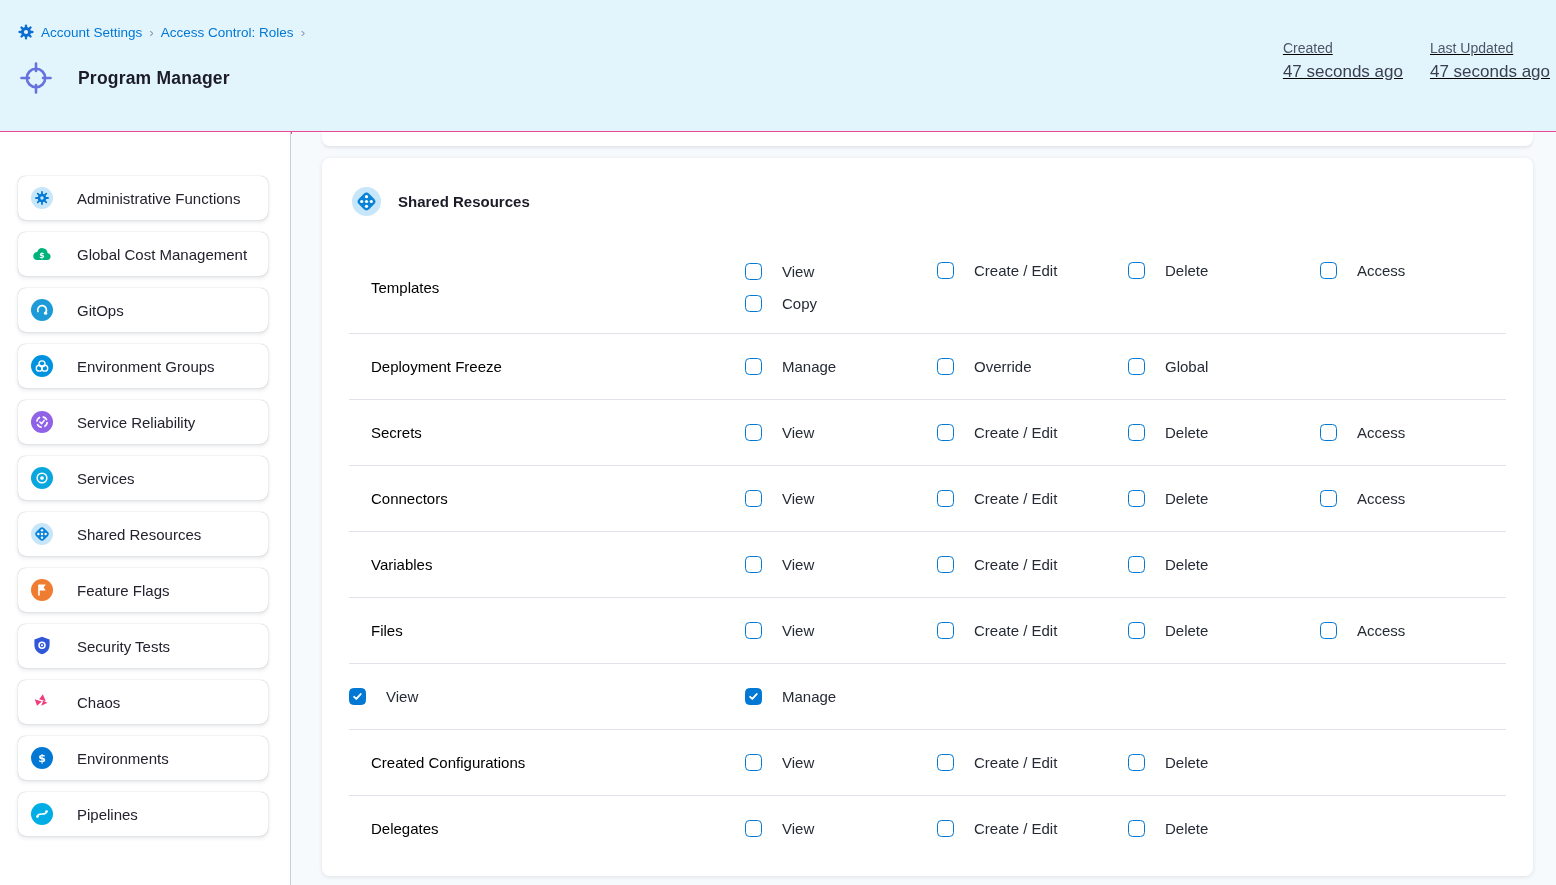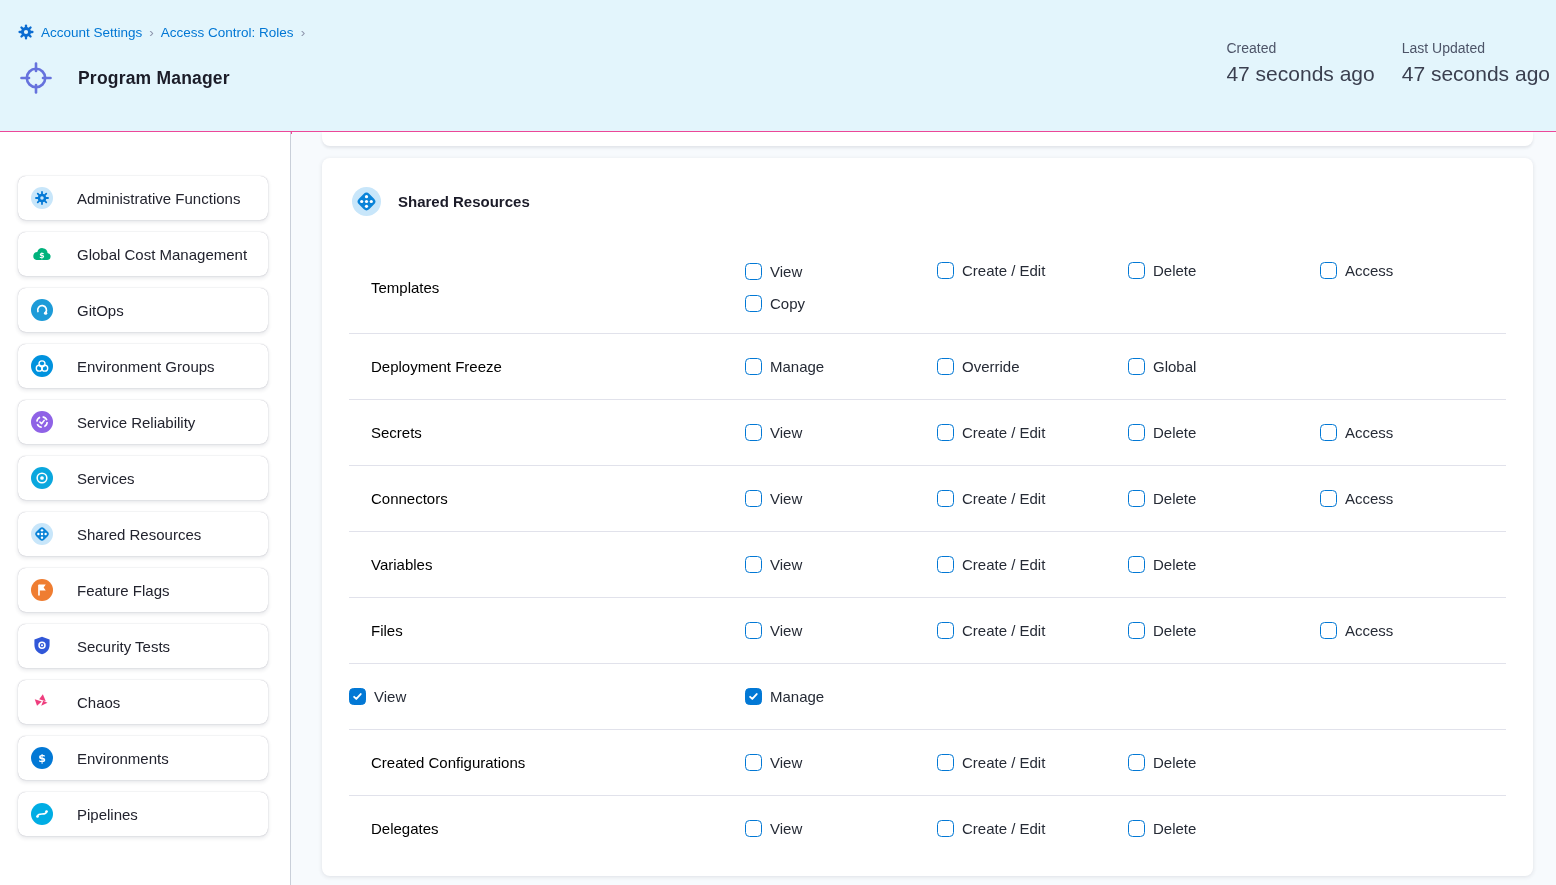--- a/index.html
+++ b/index.html
@@ -10,24 +10,24 @@
   .topbar{position:absolute;left:0;top:0;width:1556px;height:131px;
           background:#e3f5fc;border-bottom:3px solid #ec4899;}
   .breadcrumb{position:absolute;left:18px;top:24px;display:flex;align-items:center;gap:7px;
               font-size:13.5px;font-weight:500;}
   .breadcrumb .bc-gear{width:16px;height:16px;display:flex;}
   .crumb{color:#0277d4;cursor:pointer;}
   .crumb-sep{color:#8d94ab;font-size:13.5px;}
   .title-row{position:absolute;left:14px;top:56px;display:flex;align-items:center;gap:20px;}
   .title-icon{width:44px;height:44px;display:flex;}
   .page-title{font-size:17.5px;font-weight:600;color:#1b1c28;letter-spacing:.2px;}
-  .meta{position:absolute;right:6px;top:40px;display:flex;align-items:flex-start;gap:13px;}
+  .meta{position:absolute;right:6px;top:40px;display:flex;align-items:flex-start;gap:13px;text-decoration:underline;}
   .meta-col{display:flex;flex-direction:column;gap:6px;}
   .meta-label{font-size:14px;color:#4d5468;}
-  .meta-value{font-size:21px;color:#3a3f4f;}
+  .meta-value{font-size:17px;color:#3a3f4f;}
   .meta-divider{width:1px;background:#aab0c3;}
 
   
   .sidebar{position:absolute;left:0;top:132px;bottom:0;width:291px;background:#ffffff;
            border-right:1px solid #c9cfd9;box-sizing:border-box;}
   .side-list{padding:44px 0 0 18px;}
   .side-item{width:250px;height:44px;border-radius:8px;background:#fff;box-sizing:border-box;
              box-shadow:0 0 1px rgba(25,30,60,.35),0 2px 4px rgba(25,30,60,.12);
              display:flex;align-items:center;gap:24px;padding-left:13px;margin-bottom:12px;cursor:pointer;}
   .side-icon{width:22px;height:22px;flex:none;display:flex;}
@@ -46,21 +46,21 @@
   .section-title{font-size:15px;font-weight:700;color:#1b1b28;}
 
   .perm-table{margin-top:26px;padding:0 27px;}
   .perm-row{display:grid;grid-template-columns:396px 192px 191px 192px 1fr;
             align-items:center;min-height:65px;border-bottom:1px solid #e1e2eb;}
   .perm-row:last-child{border-bottom:none;}
   .perm-row.tall{min-height:91px;}
   .row-label{padding-left:22px;font-size:15px;color:#000000;}
   .perm-cell{display:flex;flex-direction:column;gap:15px;}
   .perm-row.tall .perm-cell.single{align-self:start;margin-top:20px;}
-  .perm-item{display:flex;align-items:center;gap:8px;cursor:pointer;text-align:center;}
+  .perm-item{display:flex;align-items:center;gap:20px;cursor:pointer;text-align:center;}
   .cb{width:17px;height:17px;border:1.5px solid #0278d5;border-radius:4.5px;background:#fff;
       box-sizing:border-box;flex:none;display:flex;align-items:center;justify-content:center;}
   .cb.checked{background:#0278d5;border-color:#0278d5;}
   .cb svg{width:11px;height:11px;display:block;}
   .perm-label{font-size:15px;color:#262b36;}
 </style>
 </head>
 <body>
 
 <div class="app">

